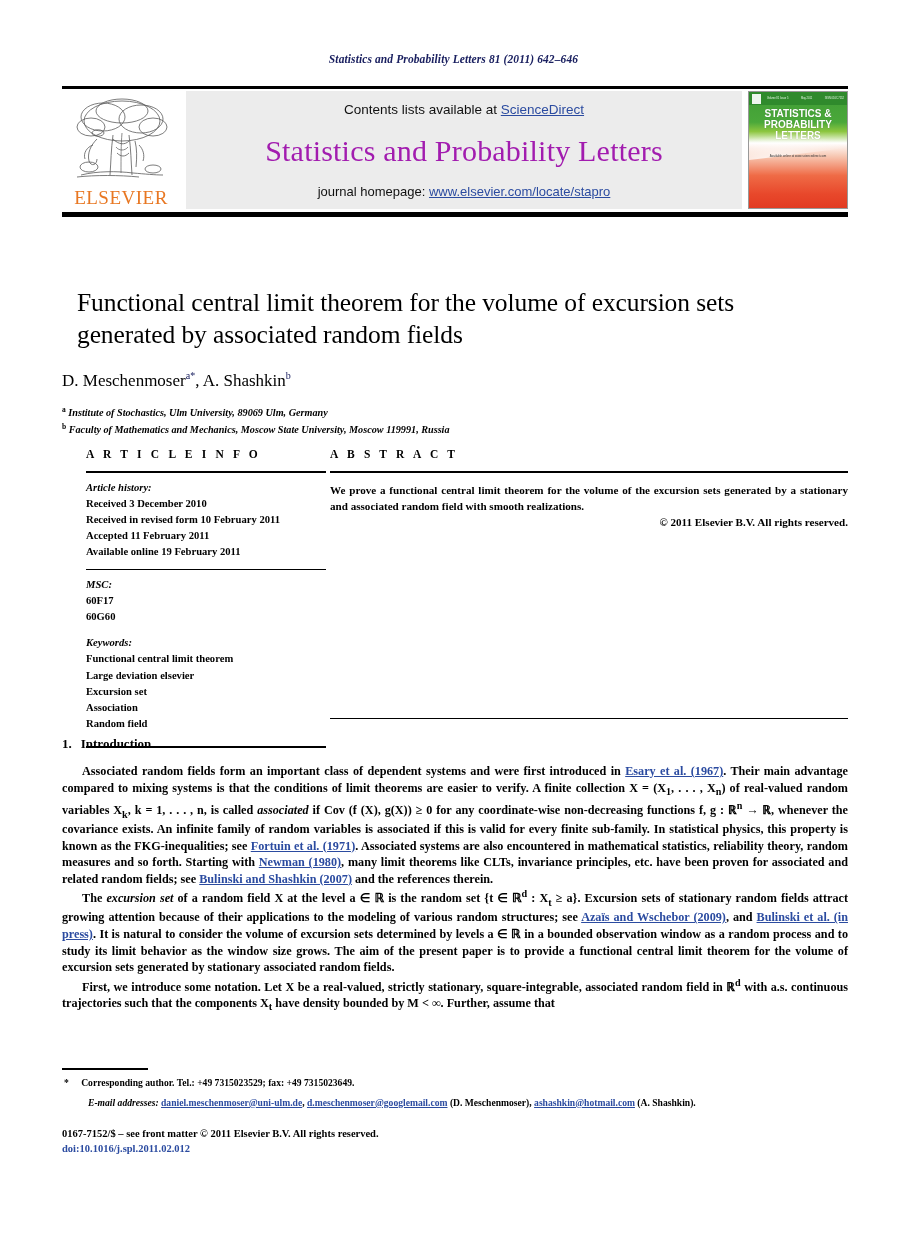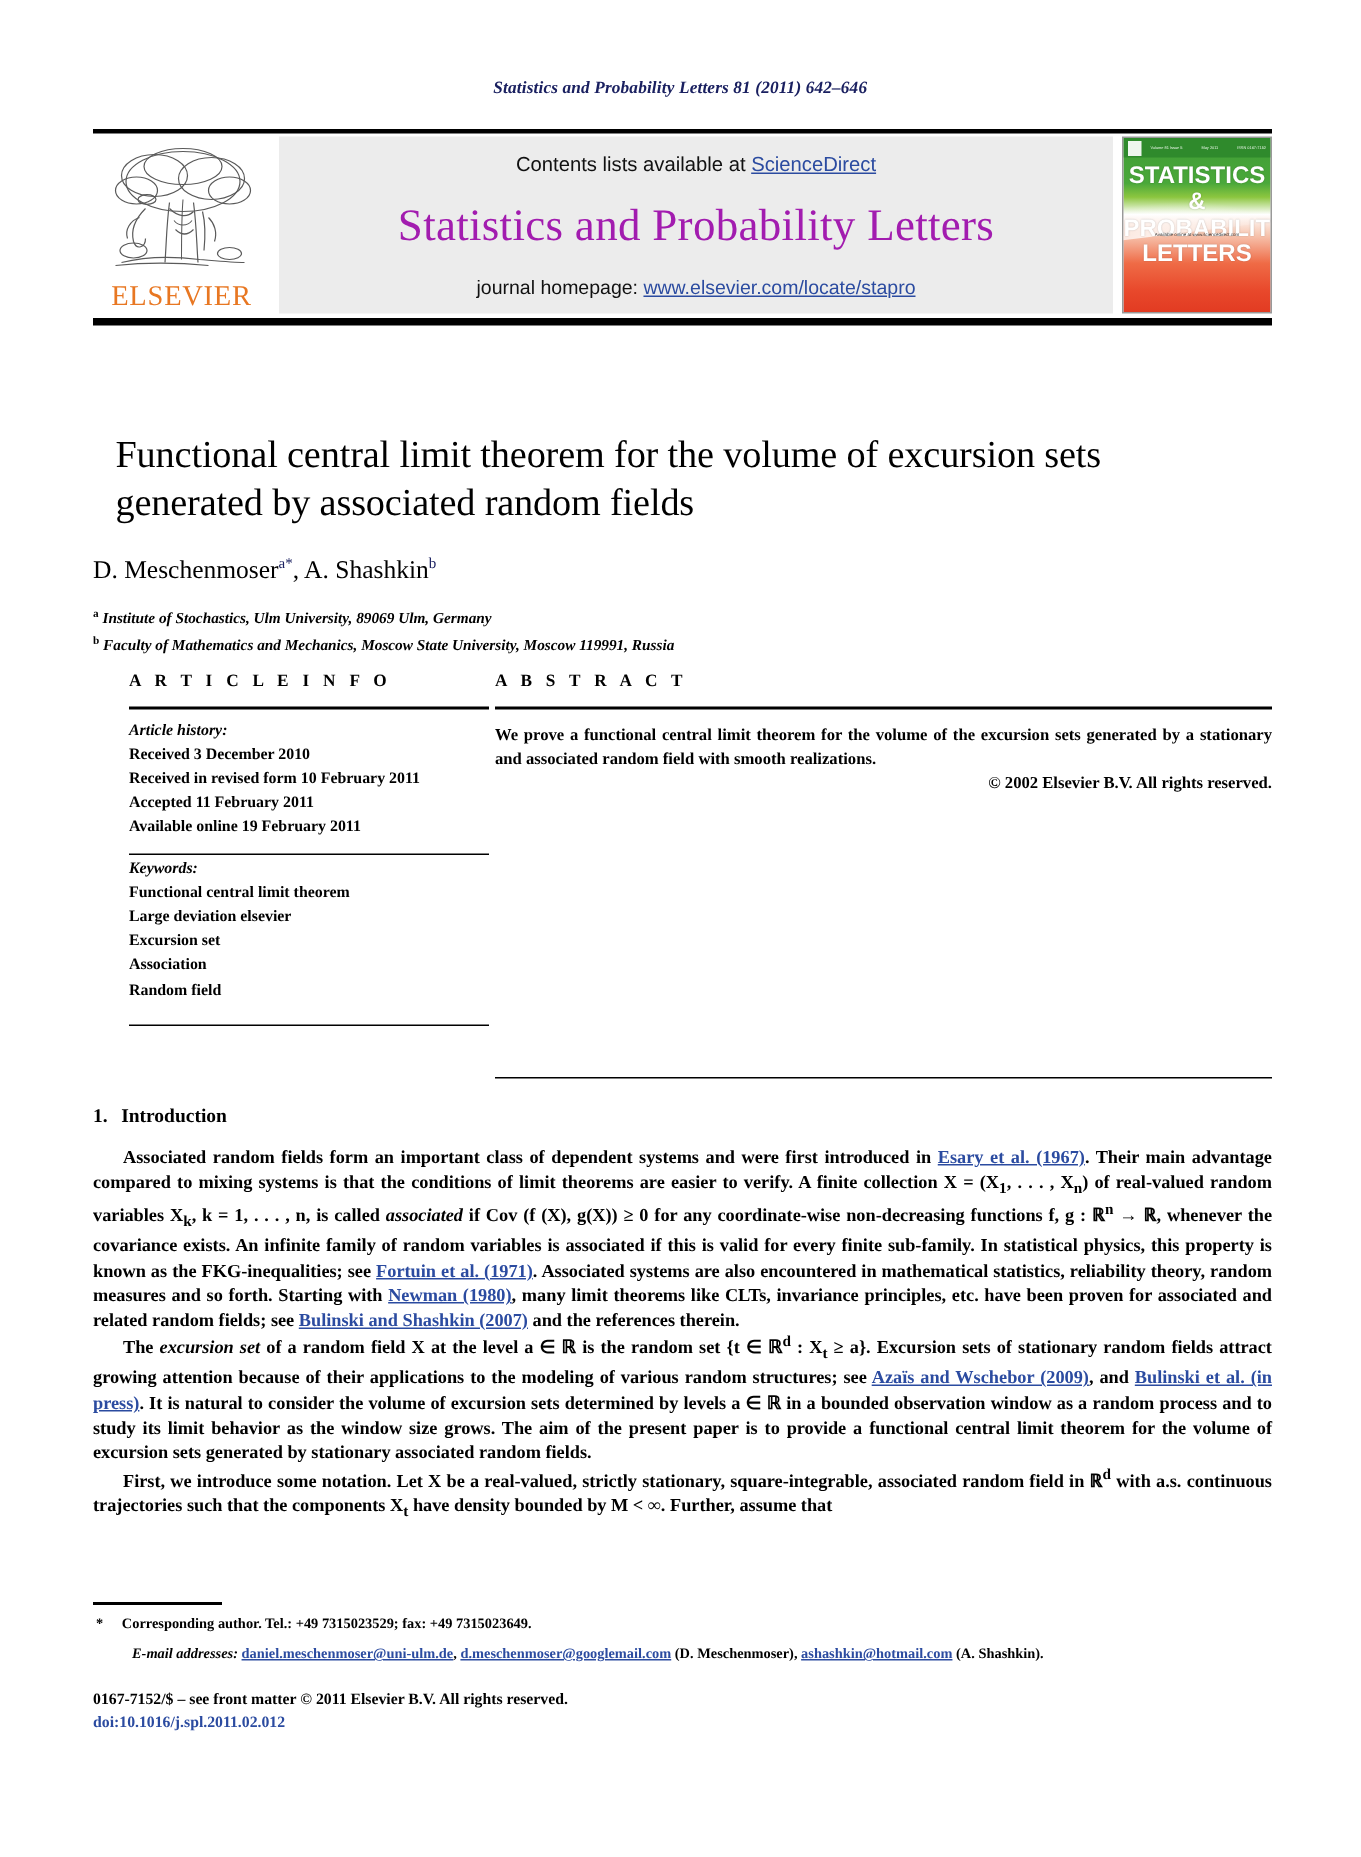--- a/index.html
+++ b/index.html
@@ -134,21 +134,21 @@
   .cover-bartext {
     flex:1; display:flex; justify-content:space-between;
     font-size:2.6px; color:#eaf7e8; font-family:"Liberation Sans",sans-serif;
   }
   .cover-title {
     position: absolute;
     top: 17px; left: 0; right: 0;
     text-align: center;
     font-family: "Liberation Sans", sans-serif;
     font-weight: bold;
-    font-size: 16px;
+    font-size: 10px;
     line-height: 1.08;
     color: #ffffff;
     text-shadow: 0 0 1px rgba(0,0,0,.25);
   }
   .cover-swoosh {
     position:absolute; left:-10%; top: 36px; width: 120%; height: 26px;
     background: radial-gradient(ellipse at 20% 120%, rgba(255,255,255,.95) 0%, rgba(255,255,255,0) 62%);
     transform: rotate(-7deg);
   }
   .cover-sub {
@@ -387,38 +387,43 @@
     <div class="info-sec">
       <div class="info-line it">Article history:</div>
       <div class="info-line">Received 3 December 2010</div>
       <div class="info-line">Received in revised form 10 February 2011</div>
       <div class="info-line">Accepted 11 February 2011</div>
       <div class="info-line">Available online 19 February 2011</div>
     </div>
 
     <div class="hr-thin"></div>
 
+    <div class="info-sec">
+      <div class="info-line it">MSC:</div>
+      <div class="info-line">60F17</div>
+      <div class="info-line">60G60</div>
+    </div>
 
     <div class="info-sec" style="padding-top:2px;">
       <div class="info-line it">Keywords:</div>
       <div class="info-line">Functional central limit theorem</div>
       <div class="info-line">Large deviation elsevier</div>
       <div class="info-line">Excursion set</div>
       <div class="info-line">Association</div>
       <div class="info-line">Random field</div>
     </div>
 
     <div class="info-rule-bottom"></div>
   </div>
 
   <div class="abstractblock">
     <div class="sect-head">A B S T R A C T</div>
     <div class="hr-thick"></div>
     <div class="abstract-text">We prove a functional central limit theorem for the volume of the excursion sets generated by a stationary and associated random field with smooth realizations.</div>
-    <div class="copyright">© 2002 Elsevier B.V. All rights reserved.</div>
+    <div class="copyright">© 2011 Elsevier B.V. All rights reserved.</div>
     <div class="abs-rule-bottom"></div>
   </div>
 
   <div class="bodyblock">
     <h2 class="sec">
       <span class="num">1.</span><span>Introduction</span>
     </h2>
 
     <p class="para"><span>Associated random fields form an important class of dependent systems and were first introduced in </span><a class="lnk" href="#">Esary et al. (1967)</a><span>. Their main advantage compared to mixing systems is that the conditions of limit theorems are easier to verify. A finite collection X = (X</span><sub>1</sub><span>, . . . , X</span><sub>n</sub><span>) of real-valued random variables X</span><sub>k</sub><span>, k = 1, . . . , n, is called </span><span class="it">associated</span><span> if Cov (f (X), g(X)) ≥ 0 for any coordinate-wise non-decreasing functions f, g : ℝ</span><sup>n</sup><span> → ℝ, whenever the covariance exists. An infinite family of random variables is associated if this is valid for every finite sub-family. In statistical physics, this property is known as the FKG-inequalities; see </span><a class="lnk" href="#">Fortuin et al. (1971)</a><span>. Associated systems are also encountered in mathematical statistics, reliability theory, random measures and so forth. Starting with </span><a class="lnk" href="#">Newman (1980)</a><span>, many limit theorems like CLTs, invariance principles, etc. have been proven for associated and related random fields; see </span><a class="lnk" href="#">Bulinski and Shashkin (2007)</a><span> and the references therein.</span></p>
 

